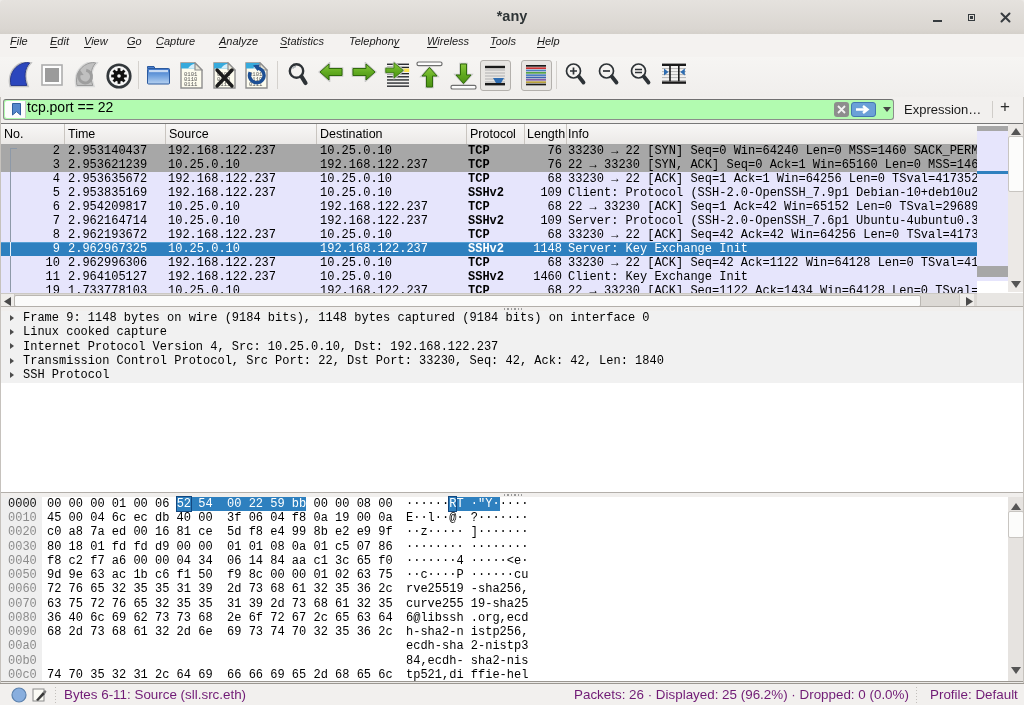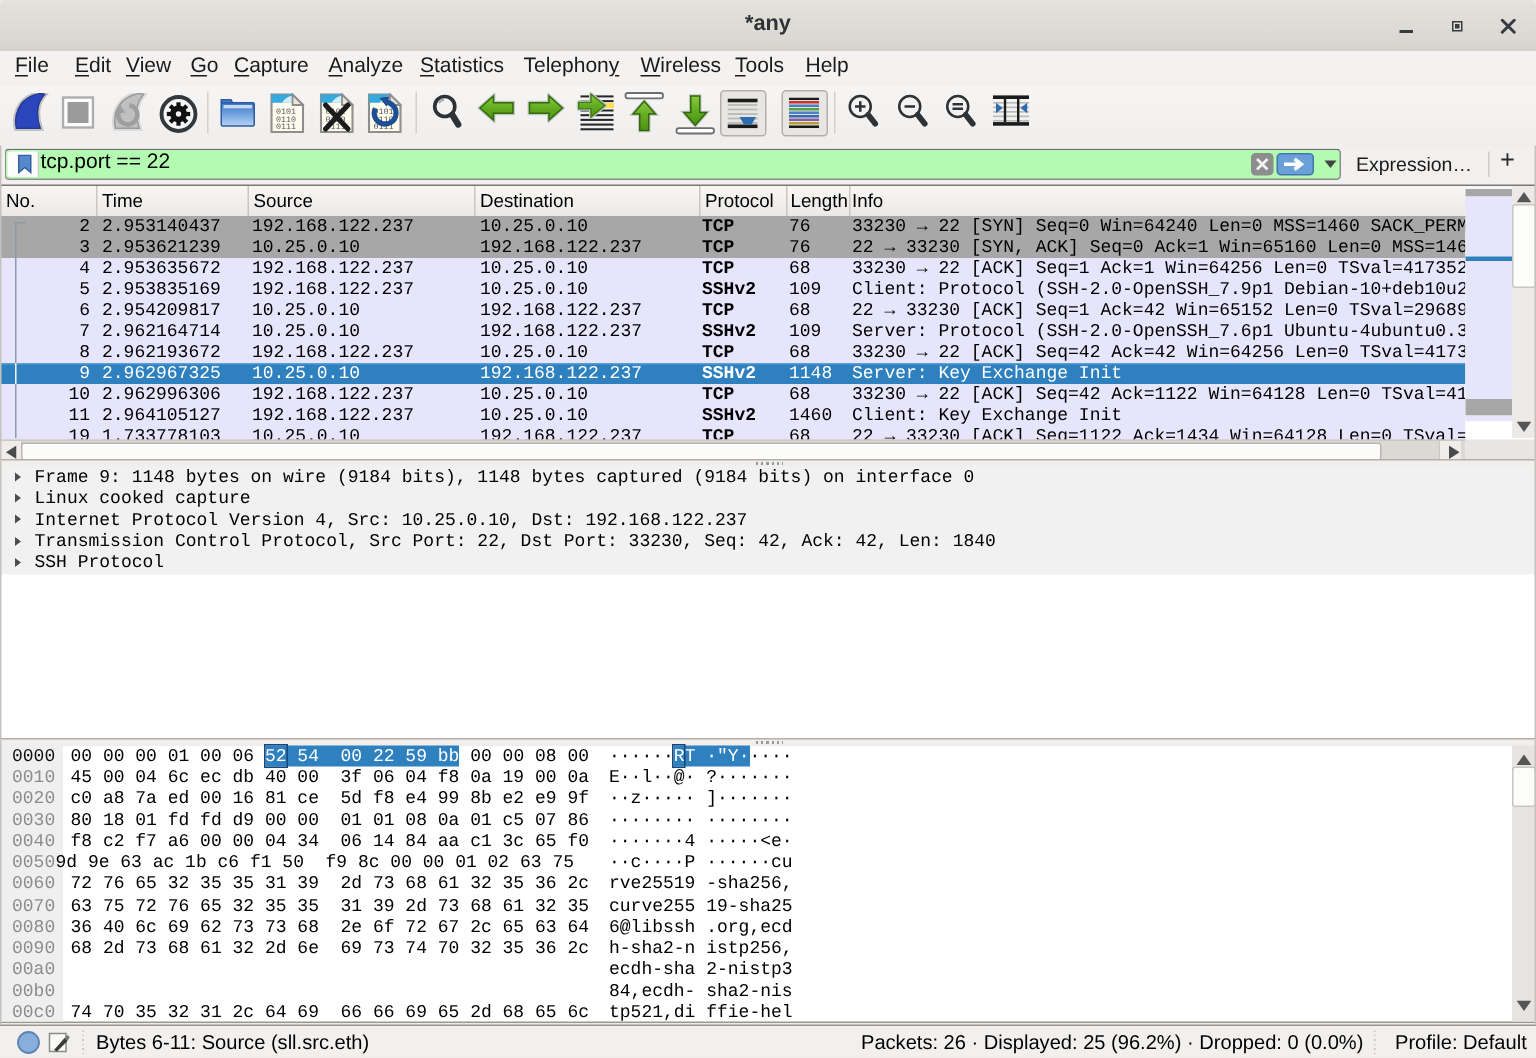--- a/index.html
+++ b/index.html
@@ -7,21 +7,21 @@
        font-family:"Liberation Sans",sans-serif;background:#eceae7;}
   .abs{position:absolute;}
   
   #titlebar{left:0;top:0;width:1024px;height:34px;
     background:linear-gradient(#e5e2de,#dad6d1 85%,#d4d0ca);
     border-bottom:1px solid #bcb6ae;border-radius:4px 4px 0 0;}
   #title{left:0;top:7.5px;width:1024px;text-align:center;
     font-size:14.5px;font-weight:bold;color:#2e3436;}
   
   #menubar{left:0;top:34px;width:1024px;height:23px;background:#f4f2f0;}
-  .mi{position:absolute;top:1px;font-size:14px;color:#1a1a1a;white-space:pre;}
+  .mi{position:absolute;top:1px;font-size:11px;color:#1a1a1a;white-space:pre;font-style:italic;}
   .mi u{text-decoration:underline;text-underline-offset:2px;}
   
   #toolbar{left:0;top:57px;width:1024px;height:40px;
     background:linear-gradient(#f6f5f3,#f0eeec);}
   .tsep{position:absolute;top:4px;width:1px;height:28px;background:#d4d1cd;}
   
   #filterbar{left:0;top:97px;width:1024px;height:26px;background:#f2f0ee;
     border-bottom:1px solid #787878;}
   #finput{position:absolute;left:3px;top:2px;width:889px;height:19px;
     background:#b2fbb0;border:1px solid #8c8c8c;border-top-color:#707070;
@@ -40,21 +40,21 @@
   #phead .hs{position:absolute;top:0;width:1px;height:20px;background:#c9c5c0;}
   #prows{position:absolute;left:0;top:20px;width:977px;height:168px;overflow:hidden;
     font-family:"Liberation Mono",monospace;font-size:12px;}
   .prow{position:absolute;left:0;width:977px;height:14px;line-height:14px;white-space:pre;}
   .prow span{position:absolute;top:0;height:14px;}
   .cno{left:0;width:60px;text-align:right;}
   .ctime{left:68px;}
   .csrc{left:168px;}
   .cdst{left:320px;}
   .cpro{left:468px;font-weight:bold;}
-  .clen{left:526px;width:62px;}
+  .clen{left:500px;width:62px;text-align:right;}
   .cinfo{left:568px;width:409px;overflow:hidden;}
   .rgray{background:#a7a7a7;color:#000;}
   .rlav{background:#e6e5fc;color:#000;}
   .rsel{background:#2e80bf;color:#fff;box-shadow:inset 0 1px 0 #57a0d4;}
   
   #convline{position:absolute;left:10px;top:3.5px;width:1px;height:144.5px;background:#8d99a8;}
   #convtick{position:absolute;left:10px;top:3.5px;width:7px;height:1px;background:#8d99a8;}
   
   #pmap{position:absolute;left:977px;top:0px;width:31px;height:168px;}
   #pvsb{position:absolute;left:1008px;top:0px;width:16px;height:168px;background:#ece9e6;}
@@ -82,21 +82,21 @@
   #hexoffbg{position:absolute;left:0;top:0;width:42px;height:184px;background:#efefef;}
   .hrow{position:absolute;white-space:pre;font-family:"Liberation Mono",monospace;font-size:12px;}
   .hoff{color:#8c8c8c;}
   .hoff0{color:#111;}
   .hsel{background:#2e80bf;color:#fff;}
   .hanch{outline:1px solid #14477e;}
   #hexvsb{position:absolute;left:1008px;top:0;width:16px;height:184px;background:#e6e3e0;}
   
   #statusbar{left:0;top:683px;width:1024px;height:22px;background:#f2f0ee;
     border-top:1px solid #9b9791;box-sizing:border-box;}
-  .stext{position:absolute;top:2.5px;font-size:13.4px;color:#000000;}
+  .stext{position:absolute;top:2.5px;font-size:13.4px;color:#701a75;}
   .ssep{position:absolute;top:3px;width:1px;height:16px;background:repeating-linear-gradient(#c2bfbb 0 1px,transparent 1px 3px);}
 </style>
 </head>
 <body>
 <div class="abs" id="titlebar"></div>
 <div class="abs" id="title">*any</div>
 
 <div class="abs" style="left:933px;top:19.5px;width:9px;height:2px;background:#363b3f;"></div>
 <div class="abs" style="left:967.5px;top:13.5px;width:7.5px;height:7.5px;border:1.8px solid #363b3f;box-sizing:border-box;"></div>
 <div class="abs" style="left:970px;top:16px;width:2.5px;height:2.5px;background:#363b3f;"></div>
@@ -420,21 +420,21 @@
   <div class="hrow hoff" style="left:8px;top:28.46px">0020</div>
     <div class="hrow" style="left:47px;top:28.46px">c0 a8 7a ed 00 16 81 ce  5d f8 e4 99 8b e2 e9 9f</div>
     <div class="hrow" style="left:406px;top:28.46px">··z····· ]·······</div>
   <div class="hrow hoff" style="left:8px;top:42.69px">0030</div>
     <div class="hrow" style="left:47px;top:42.69px">80 18 01 fd fd d9 00 00  01 01 08 0a 01 c5 07 86</div>
     <div class="hrow" style="left:406px;top:42.69px">········ ········</div>
   <div class="hrow hoff" style="left:8px;top:56.92px">0040</div>
     <div class="hrow" style="left:47px;top:56.92px">f8 c2 f7 a6 00 00 04 34  06 14 84 aa c1 3c 65 f0</div>
     <div class="hrow" style="left:406px;top:56.92px">·······4 ·····&lt;e·</div>
   <div class="hrow hoff" style="left:8px;top:71.15px">0050</div>
-    <div class="hrow" style="left:37px;top:71.15px">9d 9e 63 ac 1b c6 f1 50  f9 8c 00 00 01 02 63 75</div>
+    <div class="hrow" style="left:47px;top:71.15px">9d 9e 63 ac 1b c6 f1 50  f9 8c 00 00 01 02 63 75</div>
     <div class="hrow" style="left:406px;top:71.15px">··c····P ······cu</div>
   <div class="hrow hoff" style="left:8px;top:85.38000000000001px">0060</div>
     <div class="hrow" style="left:47px;top:85.38000000000001px">72 76 65 32 35 35 31 39  2d 73 68 61 32 35 36 2c</div>
     <div class="hrow" style="left:406px;top:85.38000000000001px">rve25519 -sha256,</div>
   <div class="hrow hoff" style="left:8px;top:99.61000000000001px">0070</div>
     <div class="hrow" style="left:47px;top:99.61000000000001px">63 75 72 76 65 32 35 35  31 39 2d 73 68 61 32 35</div>
     <div class="hrow" style="left:406px;top:99.61000000000001px">curve255 19-sha25</div>
   <div class="hrow hoff" style="left:8px;top:113.84000000000002px">0080</div>
     <div class="hrow" style="left:47px;top:113.84000000000002px">36 40 6c 69 62 73 73 68  2e 6f 72 67 2c 65 63 64</div>
     <div class="hrow" style="left:406px;top:113.84000000000002px">6@libssh .org,ecd</div>

